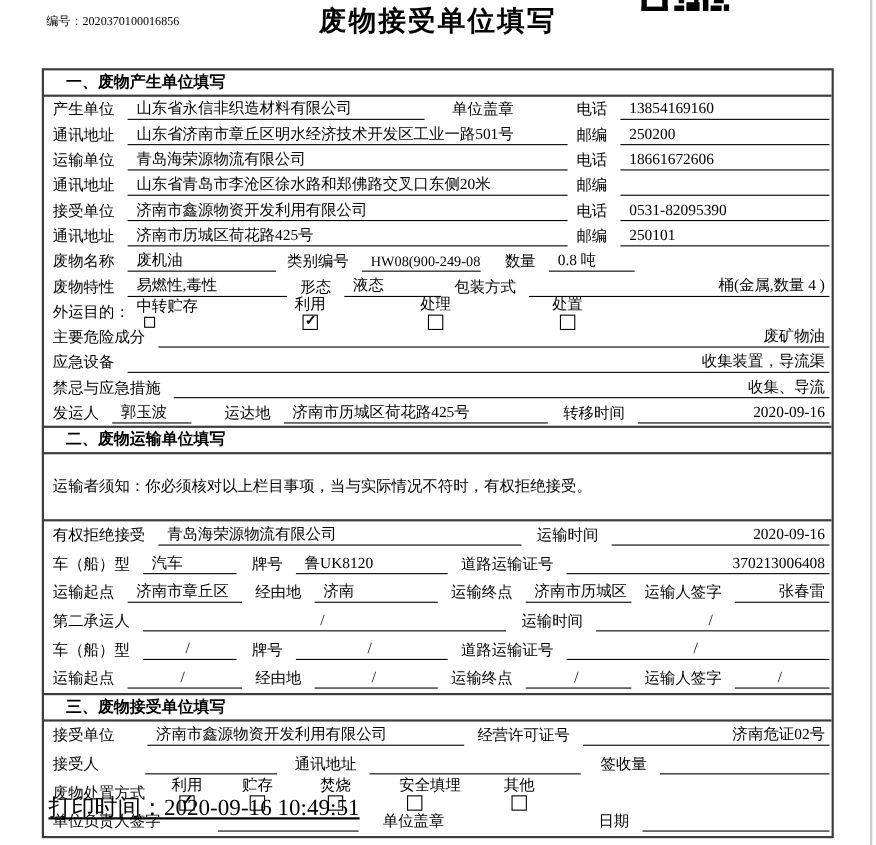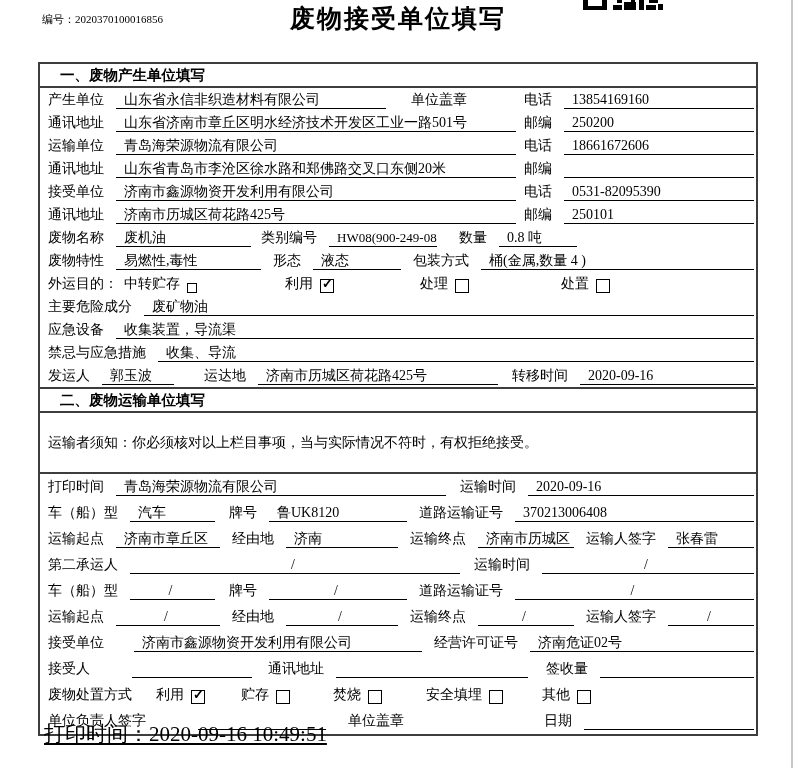--- a/index.html
+++ b/index.html
@@ -20,26 +20,26 @@
   .sec-h{font-weight:bold;font-size:14.5px;height:21px;line-height:21px;
          padding:1px 8px 0 20px;border-bottom:2px solid #3d3d3d;}
   .sec-h.mid{border-top:2px solid #3d3d3d;}
   .notice{height:27px;line-height:27px;padding:16px 8px;border-bottom:2px solid #3d3d3d;white-space:nowrap;}
   .row{display:flex;align-items:center;padding:0 2px 0 8px;white-space:nowrap;}
   .s1 .row{height:23px;}
   .s2 .row,.s3 .row{height:26px;}
   .lbl{margin-right:12px;flex-shrink:0;}
   .val{border-bottom:1px solid #000;height:18px;line-height:18px;
        padding:0 4px 0 8px;overflow:hidden;flex-shrink:0;box-sizing:border-box;}
-  .f1{flex:1 1 auto;}
+  .f1{flex:1 1 auto;text-align:right;}
   .sp{flex:1 1 auto;}
   .rv{width:190px;}
   .ctr{text-align:center;padding-left:0;}
   
-  .cbg{display:inline-flex;align-items:flex-end;flex-shrink:0;}
+  .cbg{display:inline-flex;align-items:flex-start;flex-shrink:0;flex-direction:column;}
   .cb{display:inline-block;width:12px;height:12px;border:1px solid #000;
       margin-left:7px;position:relative;background:#fff;flex-shrink:0;}
   .cb.sm{width:8px;height:8px;}
   .cb.checked::after{content:"\2713";position:absolute;left:1px;top:-3px;
       font-size:13px;font-weight:bold;line-height:1;}
   
   .print-line{position:absolute;left:44px;top:720px;font-size:21px;white-space:nowrap;text-decoration:underline;}
 </style>
 </head>
 <body>
@@ -179,21 +179,21 @@
       <span class="lbl" style="margin-left:14px">转移时间</span>
       <span class="val f1">2020-09-16</span>
     </div>
   </div>
 
   <div class="s2">
     <div class="sec-h mid">二、废物运输单位填写</div>
     <div class="notice">运输者须知：你必须核对以上栏目事项，当与实际情况不符时，有权拒绝接受。</div>
 
     <div class="row">
-      <span class="lbl">打印时间</span>
+      <span class="lbl">有权拒绝接受</span>
       <span class="val" style="width:330px">青岛海荣源物流有限公司</span>
       <span class="lbl" style="margin-left:14px">运输时间</span>
       <span class="val f1">2020-09-16</span>
     </div>
 
     <div class="row">
       <span class="lbl">车（船）型</span>
       <span class="val" style="width:85px">汽车</span>
       <span class="lbl" style="margin-left:14px">牌号</span>
       <span class="val" style="width:138px">鲁UK8120</span>
@@ -234,20 +234,21 @@
       <span class="lbl" style="margin-left:12px">经由地</span>
       <span class="val ctr" style="width:112px">/</span>
       <span class="lbl" style="margin-left:12px">运输终点</span>
       <span class="val ctr" style="width:96px">/</span>
       <span class="lbl" style="margin-left:12px">运输人签字</span>
       <span class="val ctr f1">/</span>
     </div>
   </div>
 
   <div class="s3">
+    <div class="sec-h mid">三、废物接受单位填写</div>
 
     <div class="row">
       <span class="lbl">接受单位</span>
       <span class="val" style="width:288px;margin-left:18px">济南市鑫源物资开发利用有限公司</span>
       <span class="lbl" style="margin-left:12px">经营许可证号</span>
       <span class="val f1">济南危证02号</span>
     </div>
 
     <div class="row">
       <span class="lbl">接受人</span>

